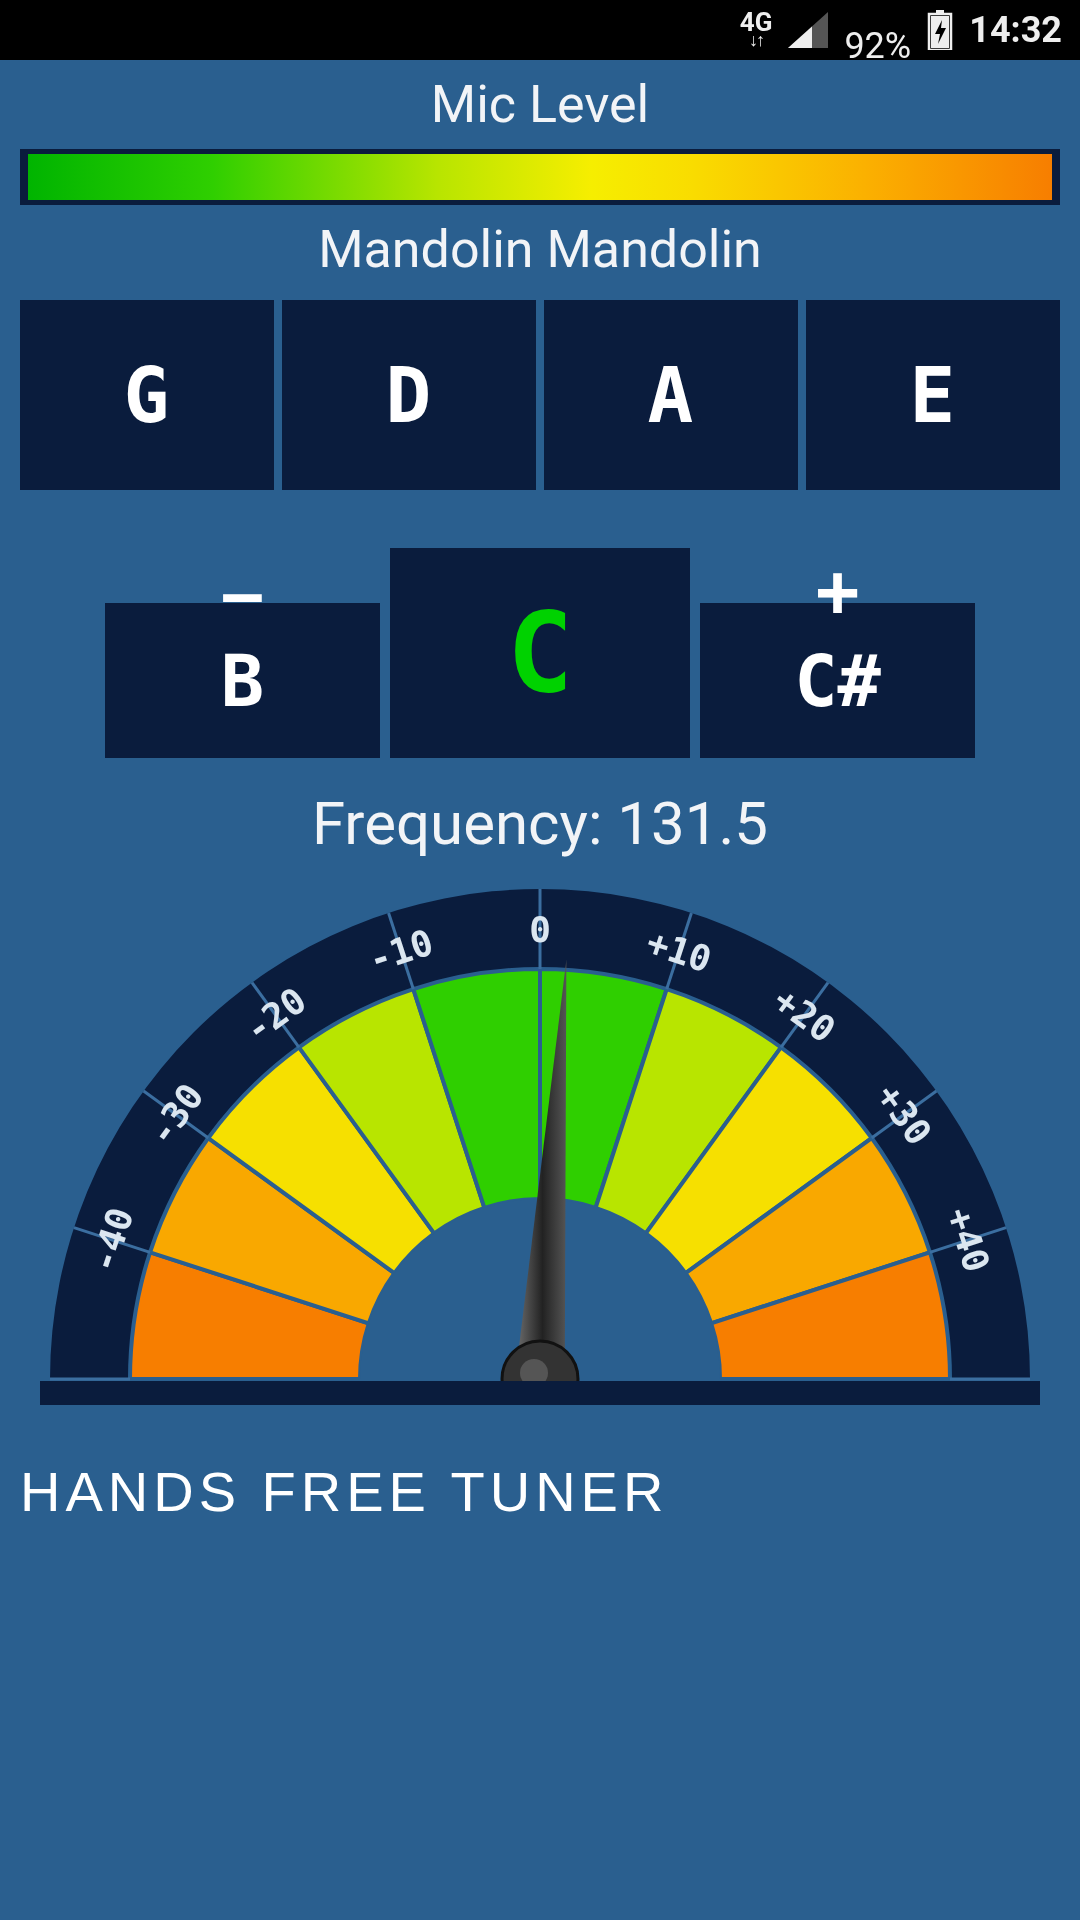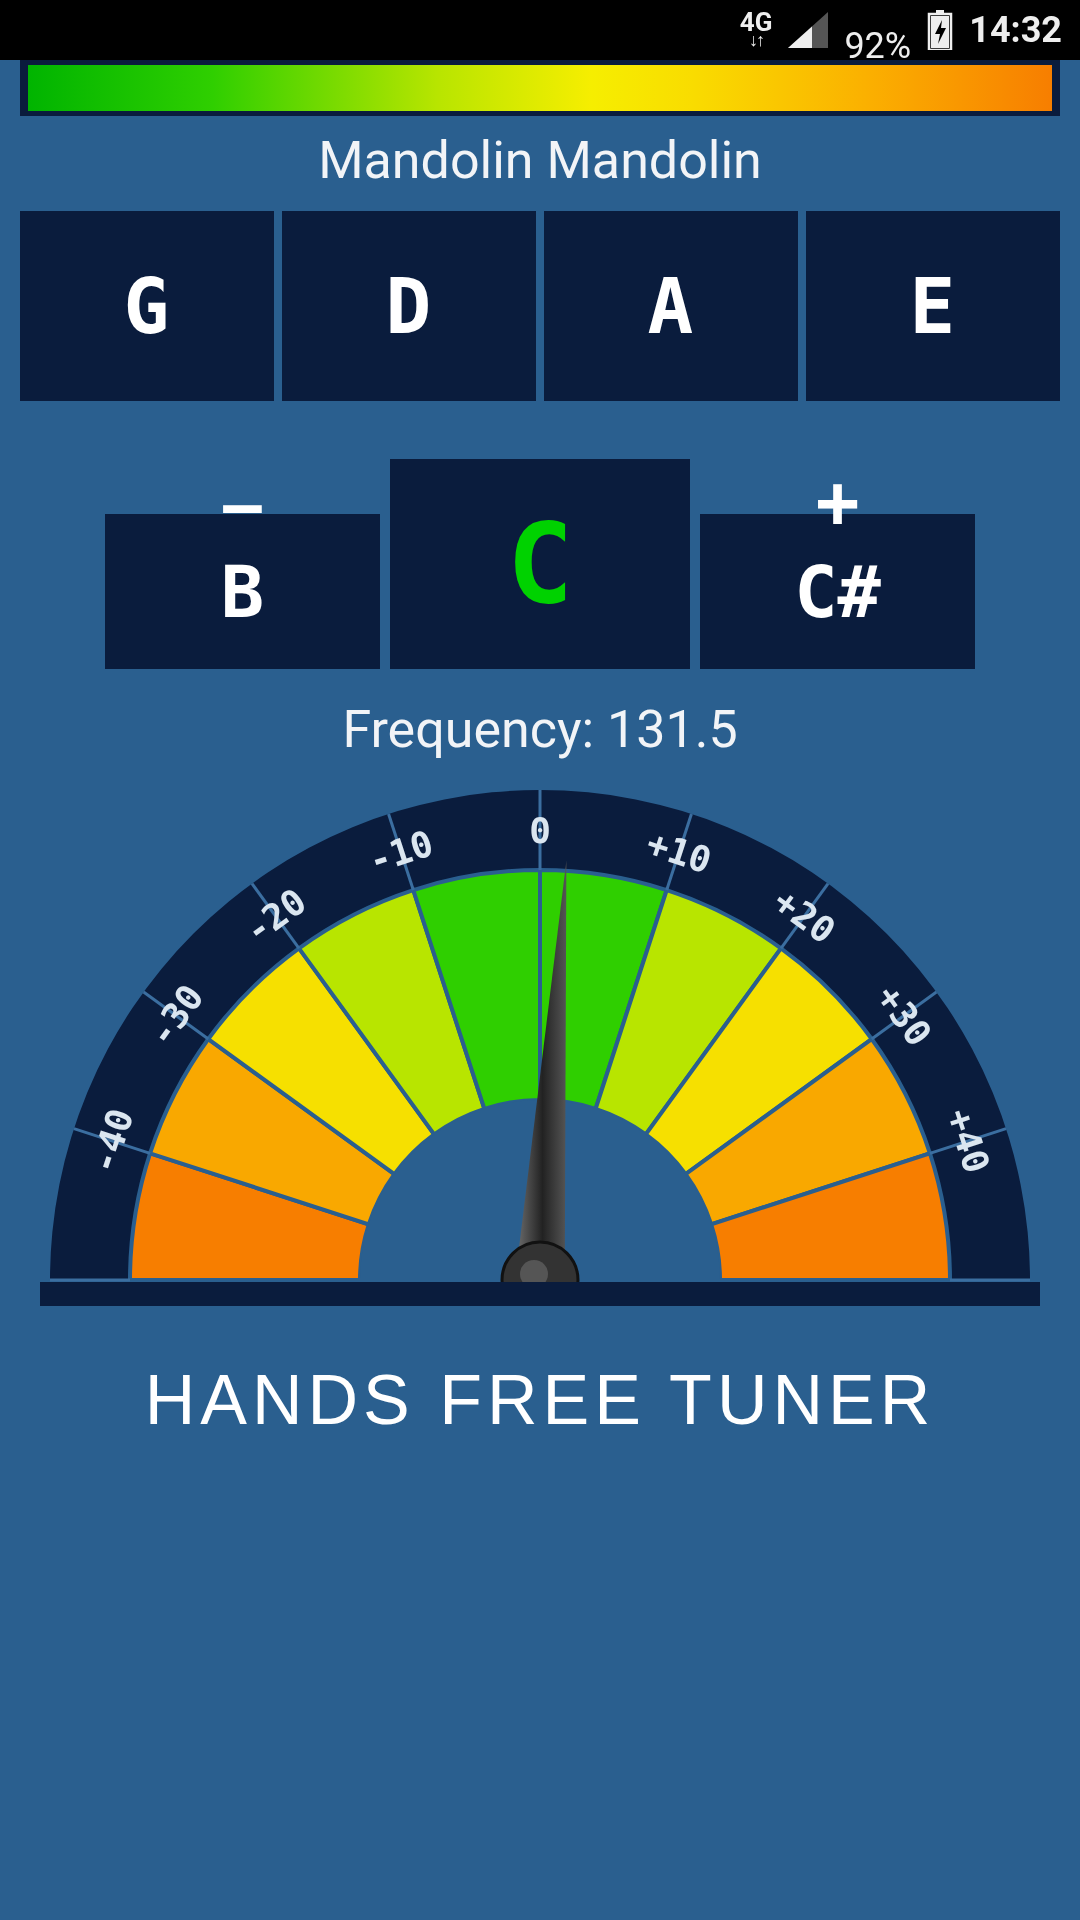--- a/index.html
+++ b/index.html
@@ -130,21 +130,21 @@
     align-items: center;
     justify-content: center;
     font-size: 110px;
     font-family: "DejaVu Sans Mono", "Courier New", monospace;
     font-weight: 700;
     color: #00d200;
   }
 
   .frequency {
     text-align: center;
-    font-size: 52px;
+    font-size: 60px;
     margin-top: 30px;
     color: #f2f4f7;
   }
 
   
   .gauge-wrap {
     position: relative;
     margin-top: 80px;
     height: 460px;
     display:flex;
@@ -163,22 +163,22 @@
     background: #0a1c3d;
   }
   .tick-label {
     font-family: "DejaVu Sans Mono","Courier New",monospace;
     font-size: 36px;
     fill: #dbe6f0;
     font-weight:600;
   }
 
   .footer-title {
-    text-align: center;
-    font-size: 70px;
+    text-align: left;
+    font-size: 56px;
     font-weight: 500;
     margin-top: 60px;
     letter-spacing: 5px;
     font-family: "Segoe UI", Arial, sans-serif;
     color: #fff;
   }
 </style>
 </head>
 <body>
 
@@ -200,20 +200,21 @@
       <rect x="2" y="4" width="22" height="36" fill="none" stroke="#eee" stroke-width="2.5"></rect>
       <rect x="4" y="6" width="18" height="32" fill="#eee"></rect>
       <polygon points="15,10 8,24 13,24 11,34 19,18 14,18" fill="#000"></polygon>
     </svg>
   </span>
   <span class="status-time">14:32</span>
 </div>
 
 <div class="app">
 
+  <div class="section-title">Mic Level</div>
   <div class="mic-bar-frame">
     <div class="mic-bar" style="width:100%"></div>
   </div>
 
   <div class="section-title">Mandolin Mandolin</div>
   <div class="strings-row">
     <div class="string-btn">
         <span>G</span>
       </div>
     <div class="string-btn">

